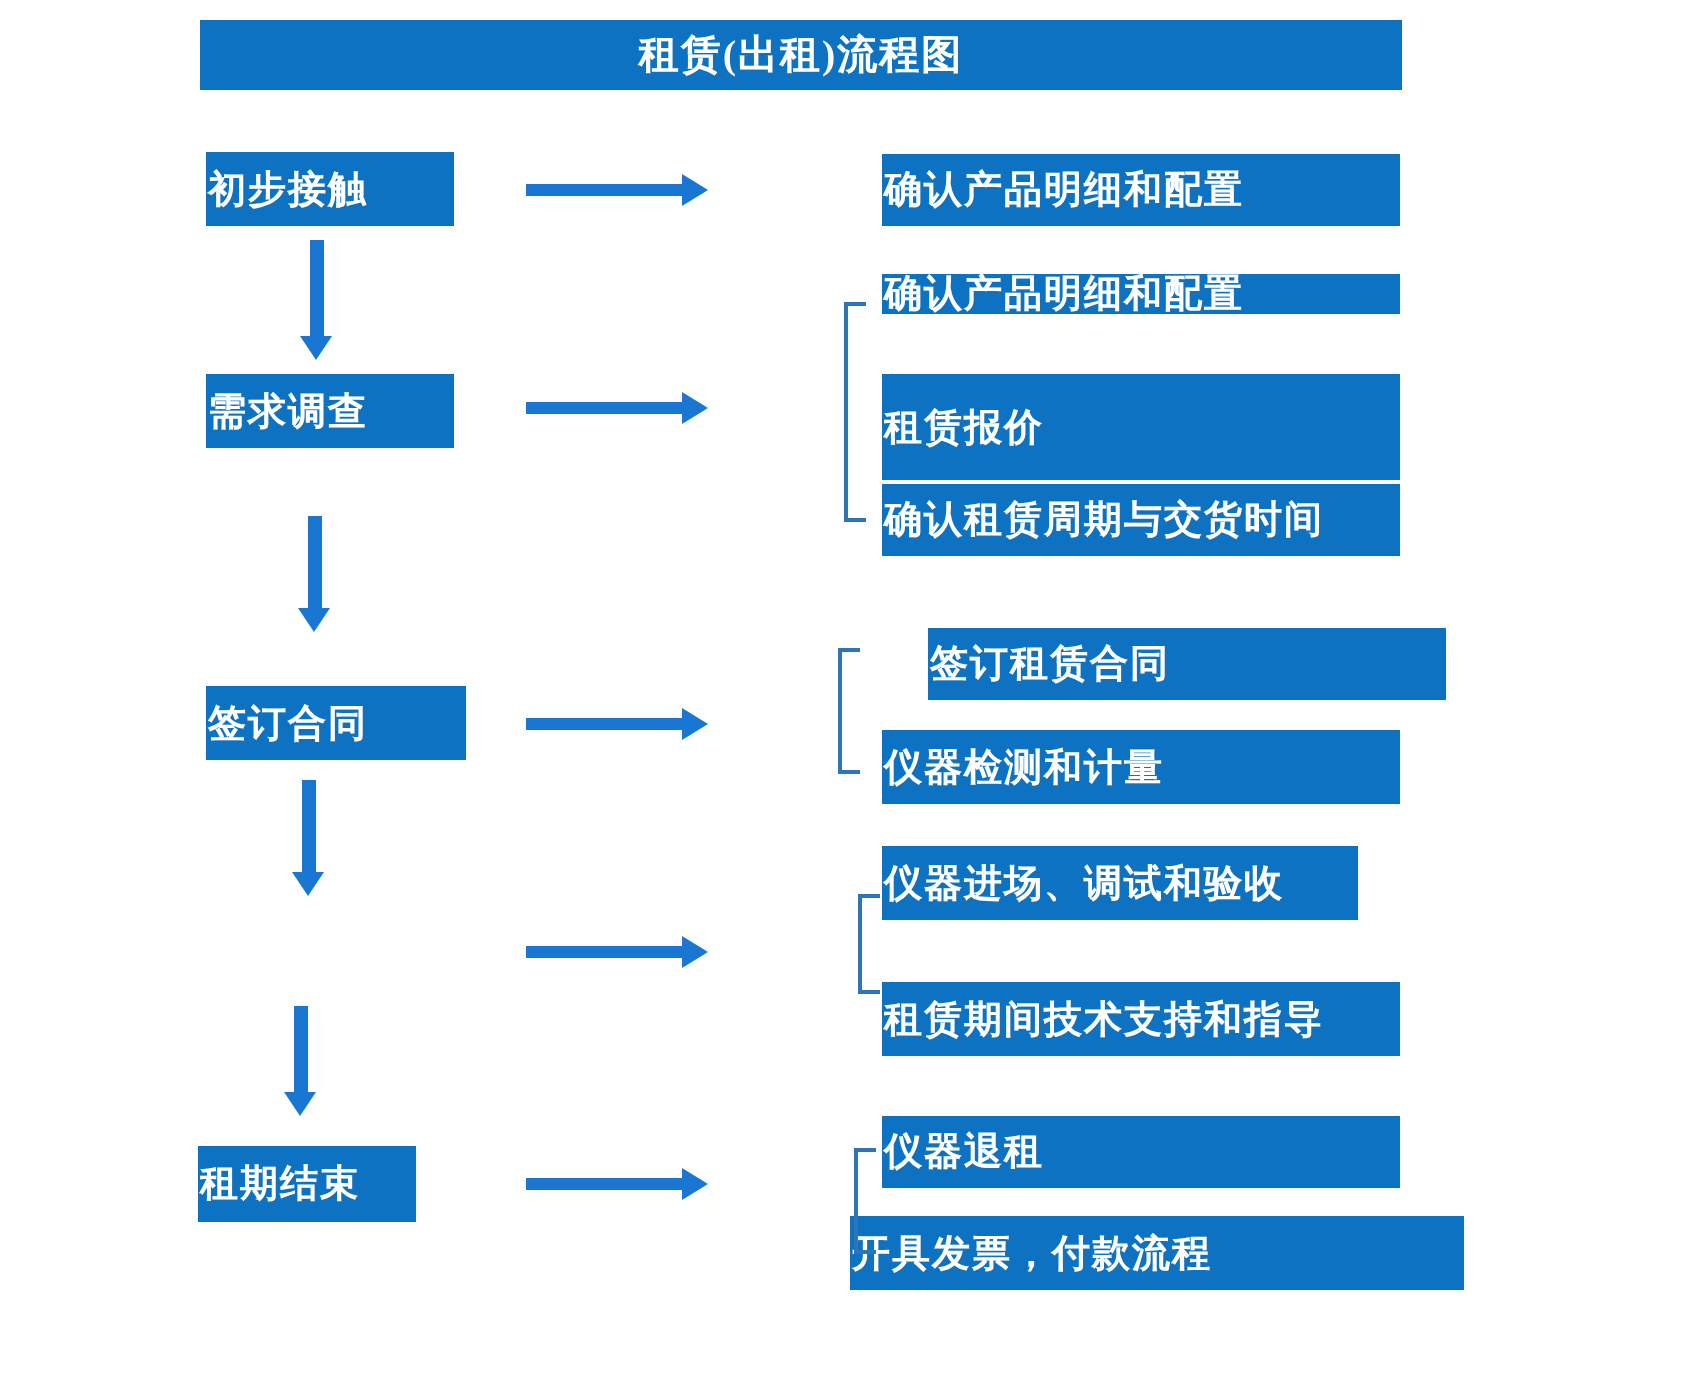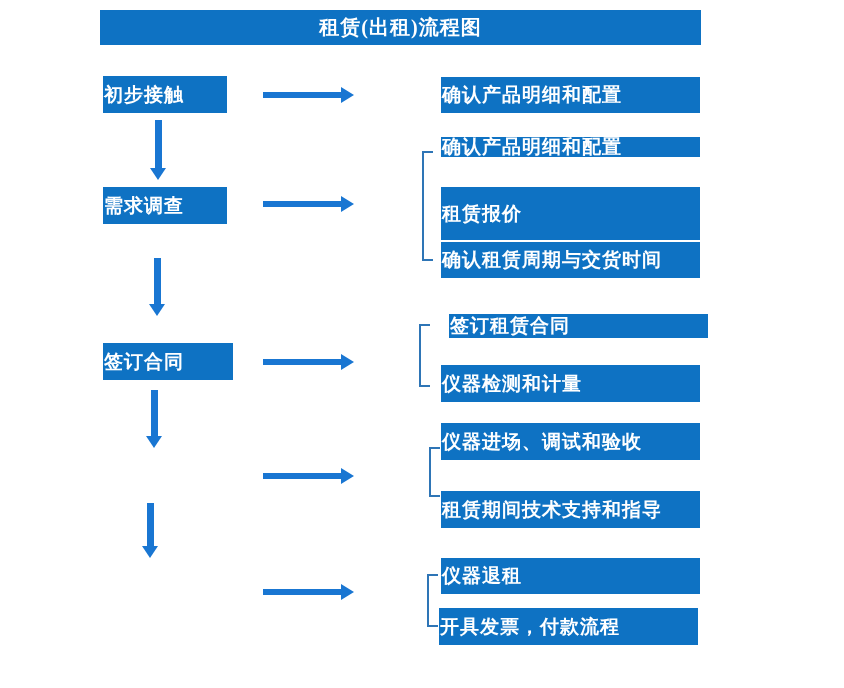--- a/index.html
+++ b/index.html
@@ -51,35 +51,36 @@
 
 <div class="canvas">
 
   <div class="title-bar">
     <span>租赁(出租)流程图</span>
   </div>
 
   <div class="box" style="left:103px;top:76px;width:124px;height:37px">初步接触</div>
   <div class="box" style="left:103px;top:187px;width:124px;height:37px">需求调查</div>
   <div class="box" style="left:103px;top:343px;width:130px;height:37px">签订合同</div>
+  <div class="box" style="left:99px;top:573px;width:109px;height:38px">租期结束</div>
 
   <div class="box" style="left:441px;top:77px;width:259px;height:36px">确认产品明细和配置</div>
 
   <div class="box" style="left:441px;top:137px;width:259px;height:20px">确认产品明细和配置</div>
   <div class="box" style="left:441px;top:187px;width:259px;height:53px">租赁报价</div>
   <div class="box" style="left:441px;top:242px;width:259px;height:36px">确认租赁周期与交货时间</div>
 
-  <div class="box" style="left:449px;top:314px;width:259px;height:24px">签订租赁合同</div>
+  <div class="box" style="left:464px;top:314px;width:259px;height:36px">签订租赁合同</div>
   <div class="box" style="left:441px;top:365px;width:259px;height:37px">仪器检测和计量</div>
 
-  <div class="box" style="left:441px;top:423px;width:259px;height:37px">仪器进场、调试和验收</div>
+  <div class="box" style="left:441px;top:423px;width:238px;height:37px">仪器进场、调试和验收</div>
   <div class="box" style="left:441px;top:491px;width:259px;height:37px">租赁期间技术支持和指导</div>
 
   <div class="box" style="left:441px;top:558px;width:259px;height:36px">仪器退租</div>
-  <div class="box" style="left:439px;top:608px;width:259px;height:37px">开具发票，付款流程</div>
+  <div class="box" style="left:425px;top:608px;width:307px;height:37px">开具发票，付款流程</div>
 
   <div class="harrow" style="left:263px;top:87px">
       <div class="shaft"></div>
       <div class="head"></div>
     </div>
   <div class="harrow" style="left:263px;top:196px">
       <div class="shaft"></div>
       <div class="head"></div>
     </div>
   <div class="harrow" style="left:263px;top:354px">

